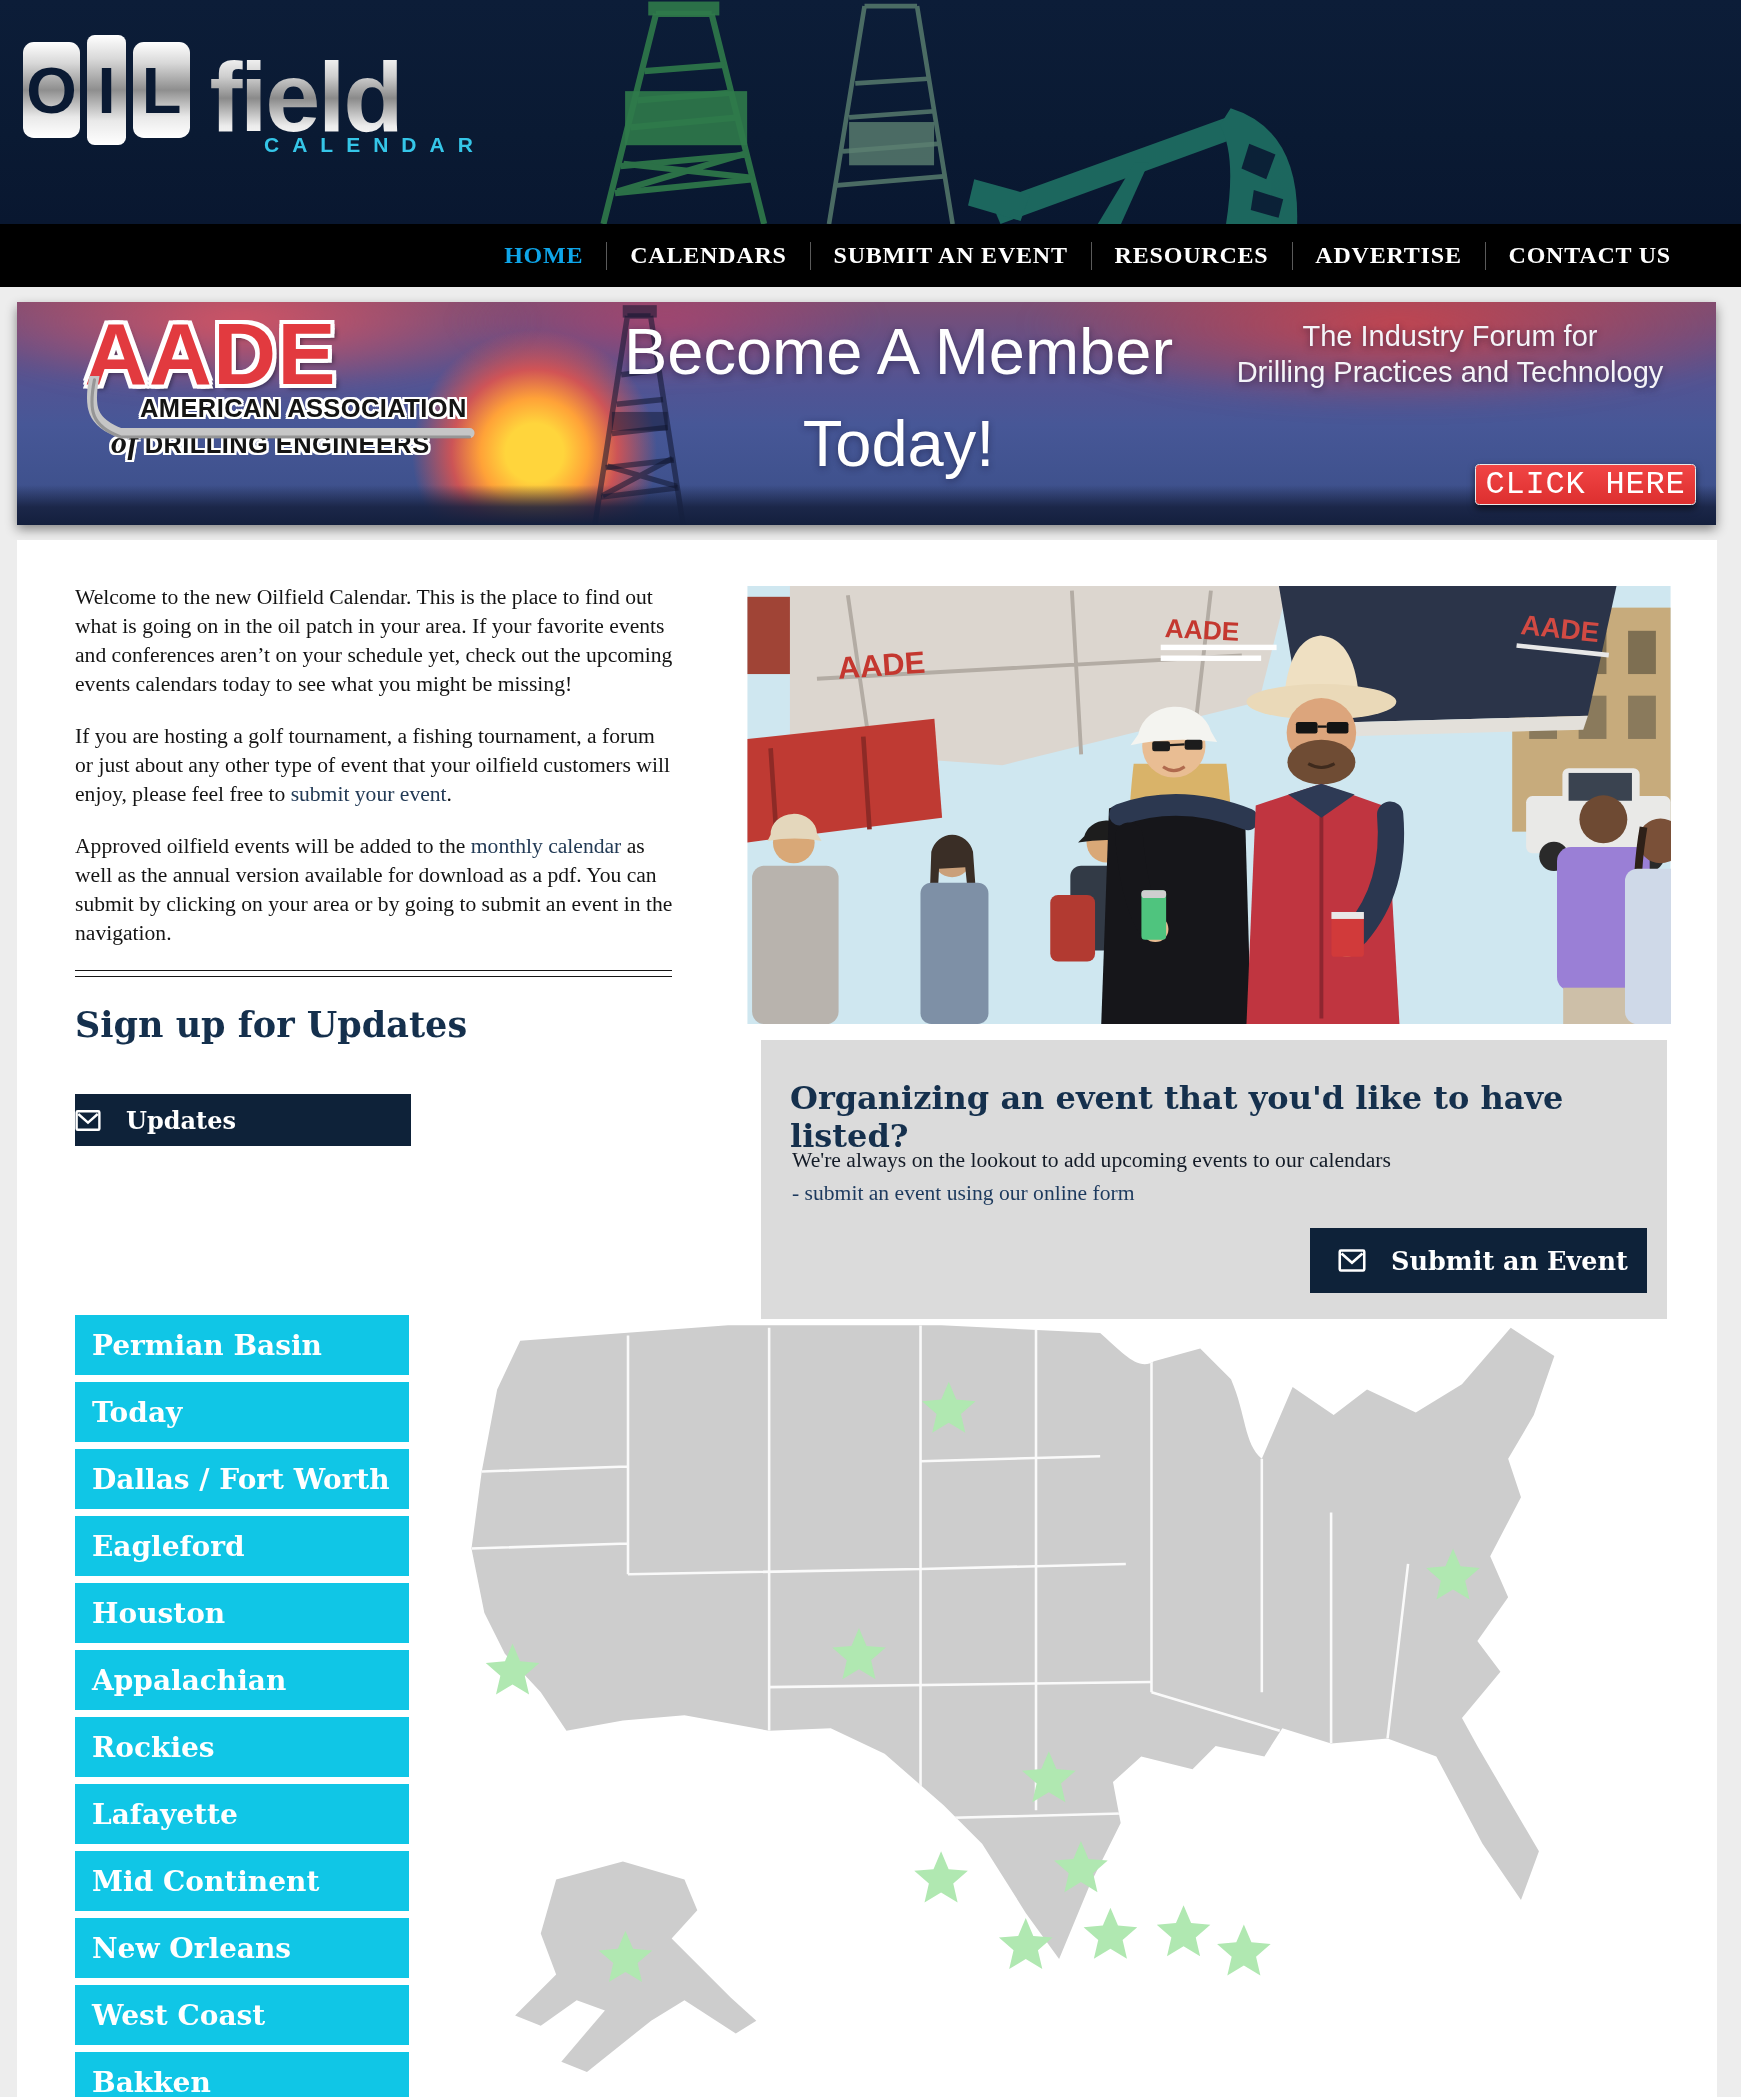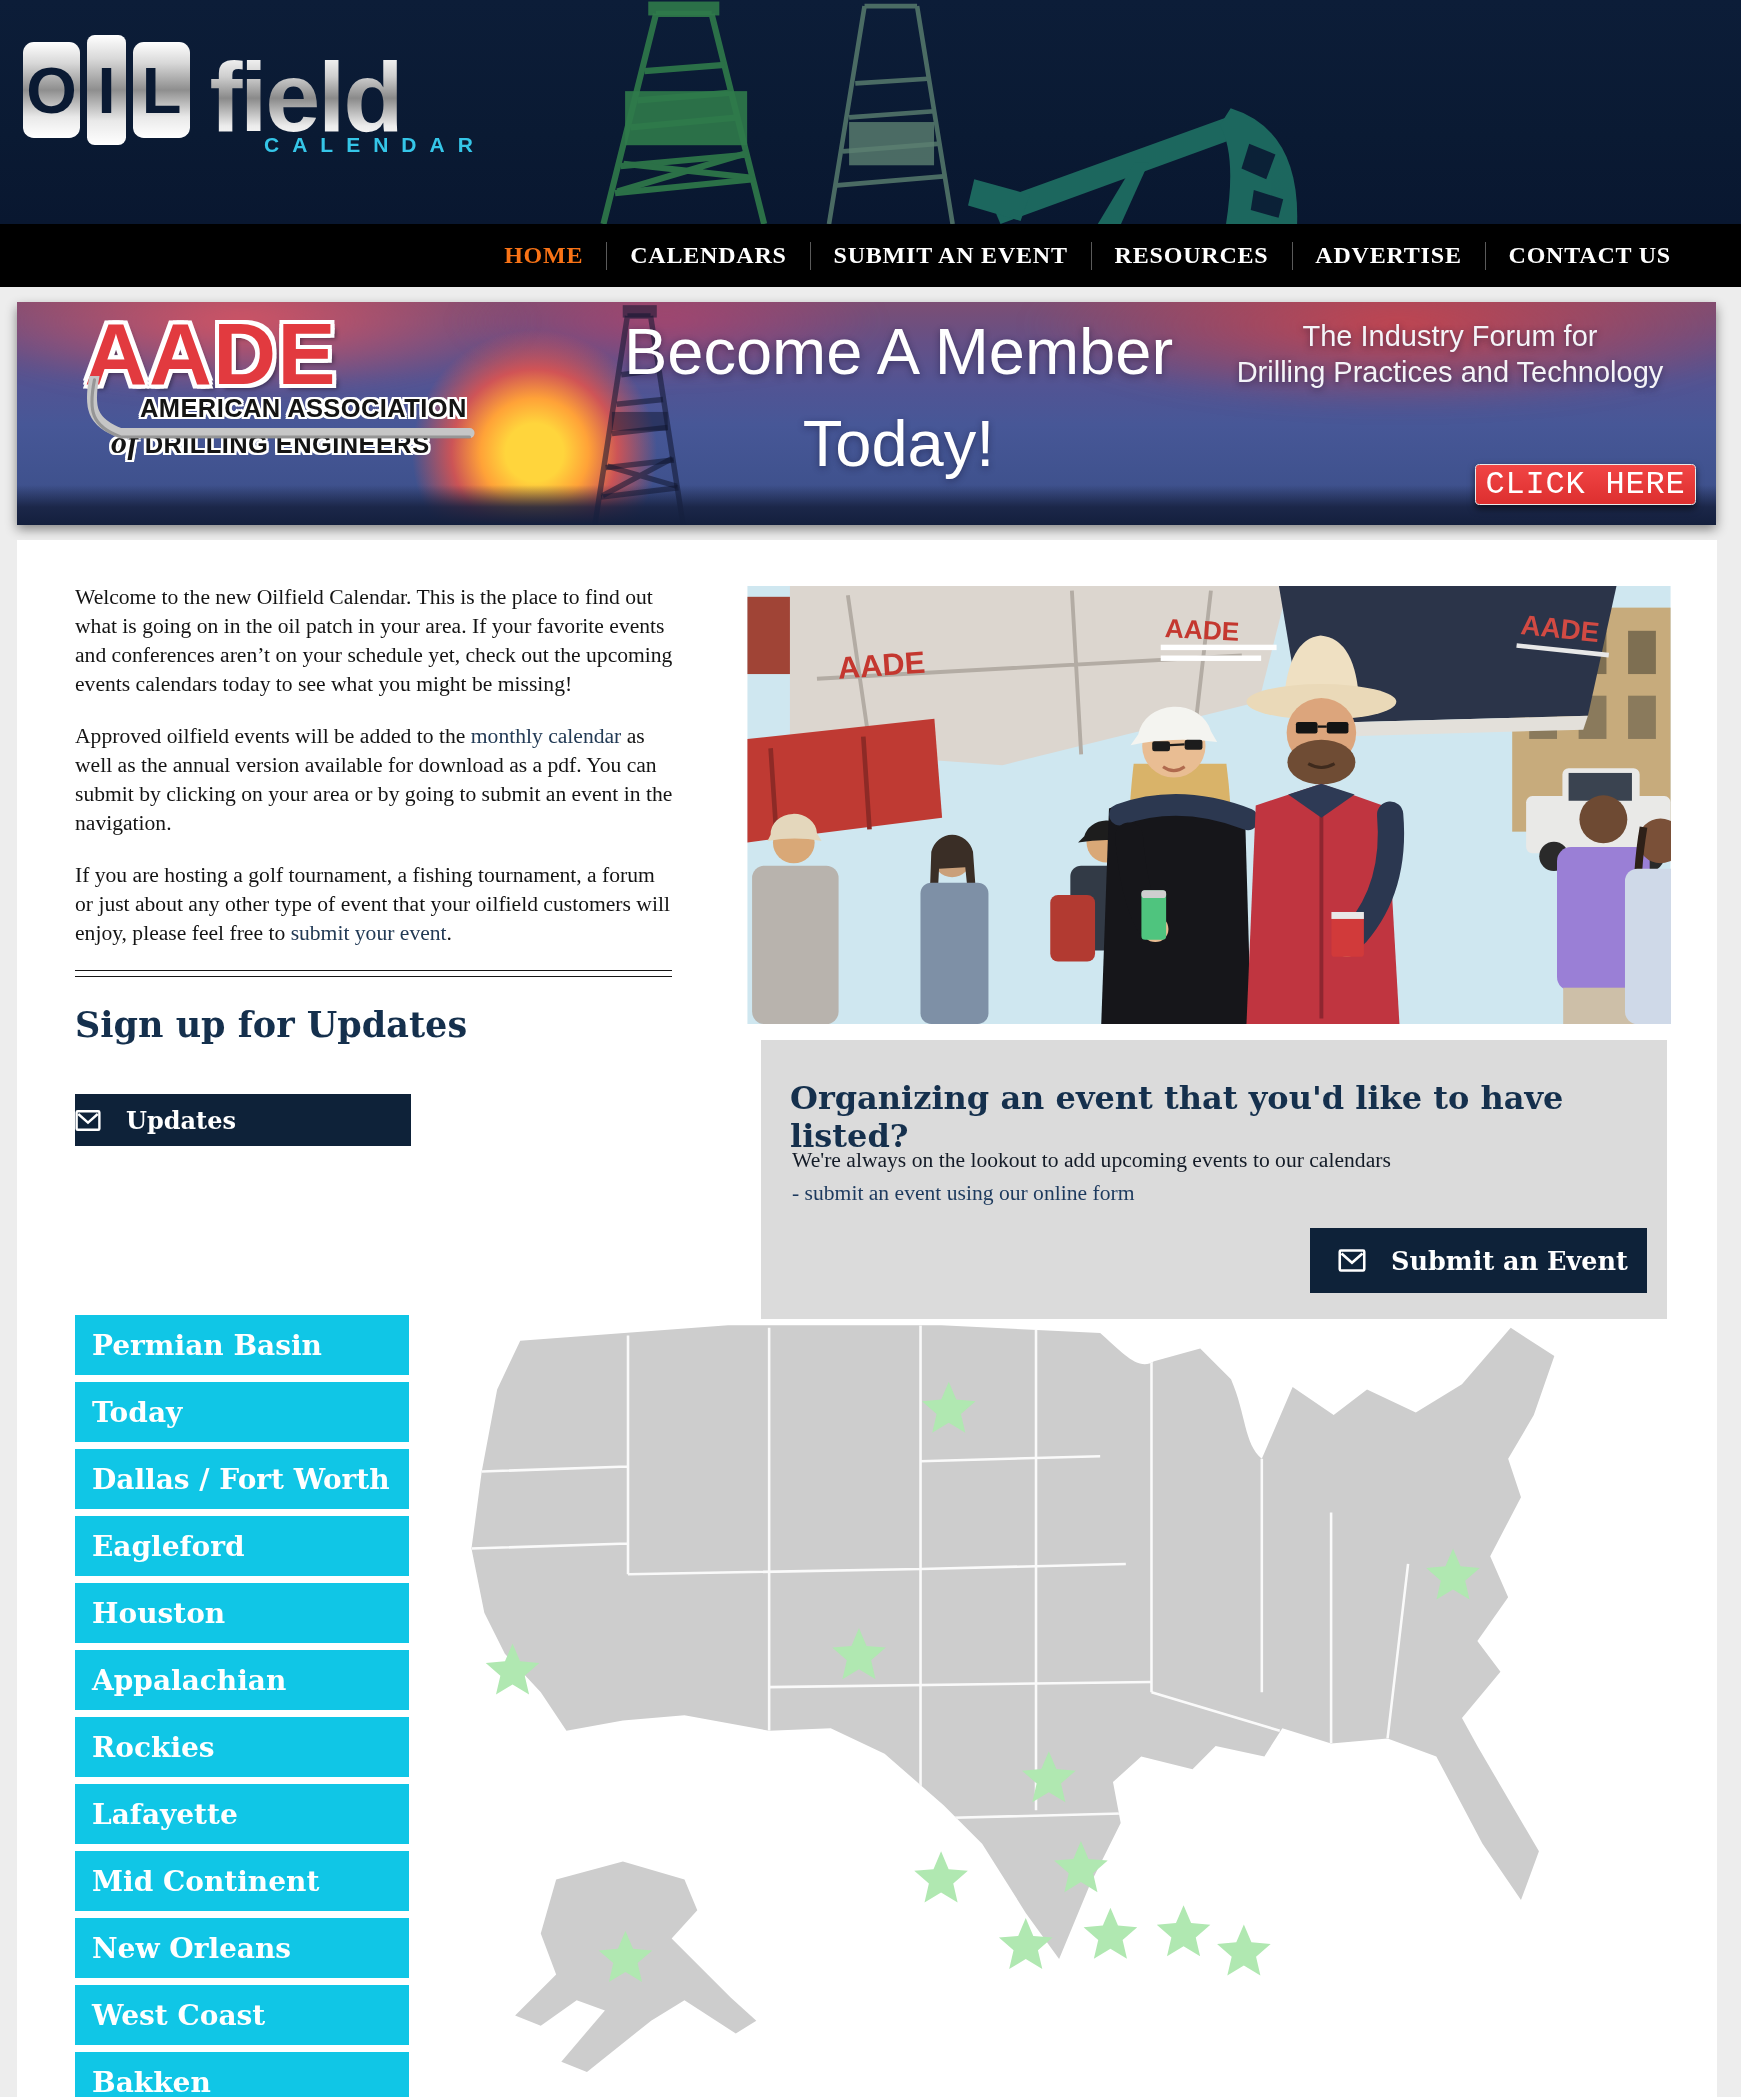--- a/index.html
+++ b/index.html
@@ -22,21 +22,21 @@
               -webkit-background-clip:text;background-clip:text;color:transparent;}
   .logo-calendar{left:264px;top:133px;font-family:"Liberation Sans",sans-serif;font-weight:700;
                  font-size:21px;letter-spacing:13px;color:#35c6e8;}
   .header-art{left:557px;top:0;}
 
   
   .main-nav{left:0;top:224px;width:1742px;height:63px;background:#000;display:flex;align-items:center;
             justify-content:flex-end;padding-right:48px;box-sizing:border-box;}
   .nav-item{font-family:"Liberation Serif",serif;font-weight:700;font-size:24px;letter-spacing:0.8px;
             color:#fff;text-decoration:none;padding:0 23px;white-space:nowrap;}
-  .nav-item.active{color:#f97316;}
+  .nav-item.active{color:#0ea5e9;}
   .nav-sep{width:0.8px;height:28px;background:#5a5a5a;}
 
   
   .banner{left:17px;top:302px;width:1699px;height:223px;overflow:hidden;cursor:pointer;
           background:linear-gradient(180deg,#7c4e74 0%,#655086 18%,#51549４ 38%,#475797 55%,#415390 75%,#3a4e87 100%);
           background:linear-gradient(180deg,#7c4e74 0%,#655086 18%,#515494 38%,#475797 55%,#415390 75%,#3a4e87 100%);
           box-shadow:0 4.6px 10.8px rgba(0,0,0,.45);}
   .cloud{position:absolute;border-radius:50%;filter:blur(10.8px);}
   .cloud.c1{left:-70px;top:-54px;width:588px;height:147px;background:radial-gradient(ellipse,rgba(228,85,95,.85),rgba(228,85,95,0) 70%);}
   .cloud.c2{right:-62px;top:-62px;width:758px;height:170px;background:radial-gradient(ellipse,rgba(216,66,66,.8),rgba(216,66,66,0) 70%);}
@@ -180,22 +180,22 @@
       <div>The Industry Forum for</div>
       <div>Drilling Practices and Technology</div>
     </div>
     <div class="abs click-here">CLICK HERE</div>
   </div>
 
   <main class="abs content">
 
     <div class="abs intro">
       <p>Welcome to the new Oilfield Calendar. This is the place to find out what is going on in the oil patch in your area. If your favorite events and conferences aren’t on your schedule yet, check out the upcoming events calendars today to see what you might be missing!</p>
+      <p><span>If you are hosting a golf tournament, a fishing tournament, a forum or just about any other type of event that your oilfield customers will enjoy, please feel free to </span><a>submit your event</a><span>.</span></p>
       <p><span>Approved oilfield events will be added to the </span><a>monthly calendar</a><span> as well as the annual version available for download as a pdf. You can submit by clicking on your area or by going to submit an event in the navigation.</span></p>
-      <p><span>If you are hosting a golf tournament, a fishing tournament, a forum or just about any other type of event that your oilfield customers will enjoy, please feel free to </span><a>submit your event</a><span>.</span></p>
     </div>
 
     <div class="abs divider"></div>
 
     <h2 class="abs signup-heading" style="margin:0;">Sign up for Updates</h2>
 
     <div class="abs btn-navy updates-btn">
       <svg class="env" width="26" height="23" viewBox="0 0 24 21">
         <rect x="1.5" y="2" width="21" height="17" rx="1" fill="none" stroke="#fff" stroke-width="2.2"></rect>
         <path d="M3 4.5 L12 12.5 L21 4.5" fill="none" stroke="#fff" stroke-width="2.2"></path>

